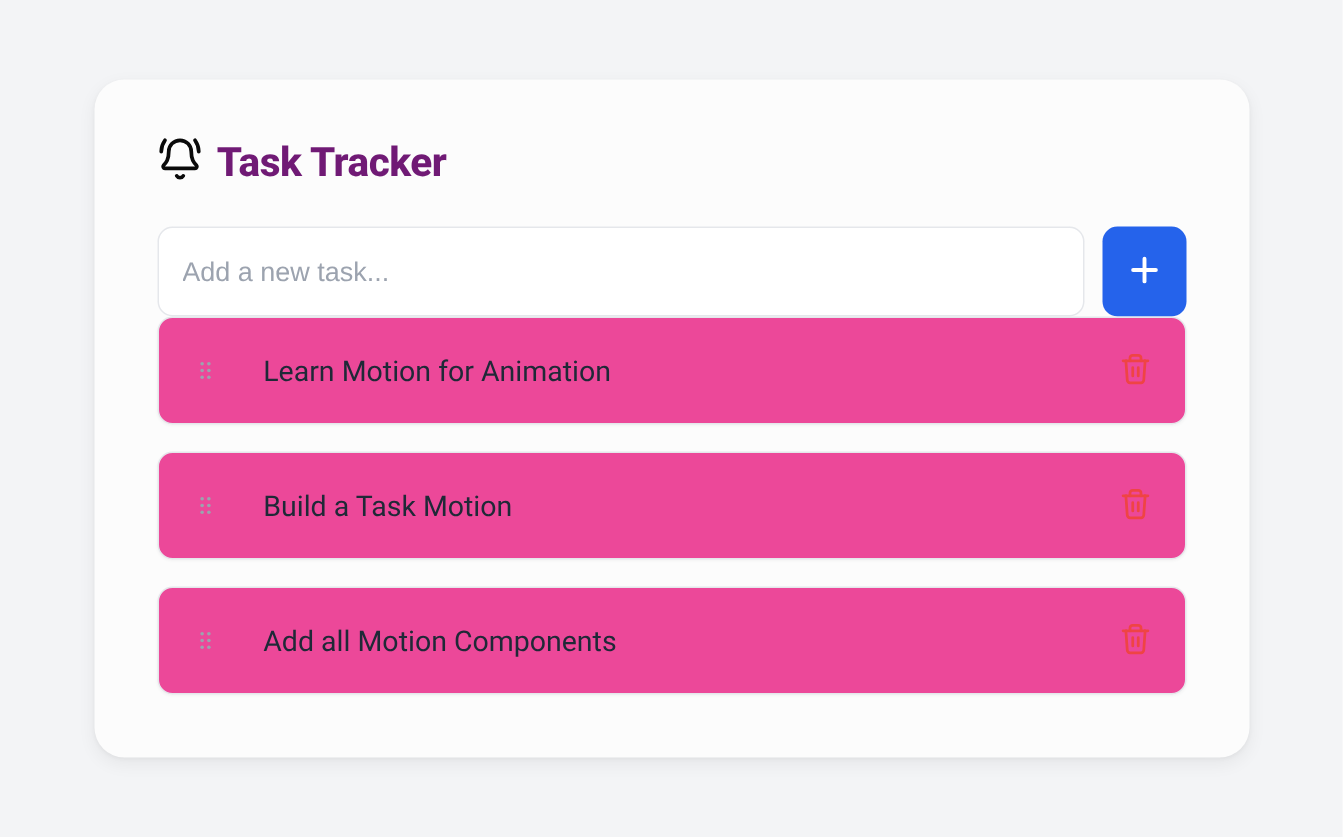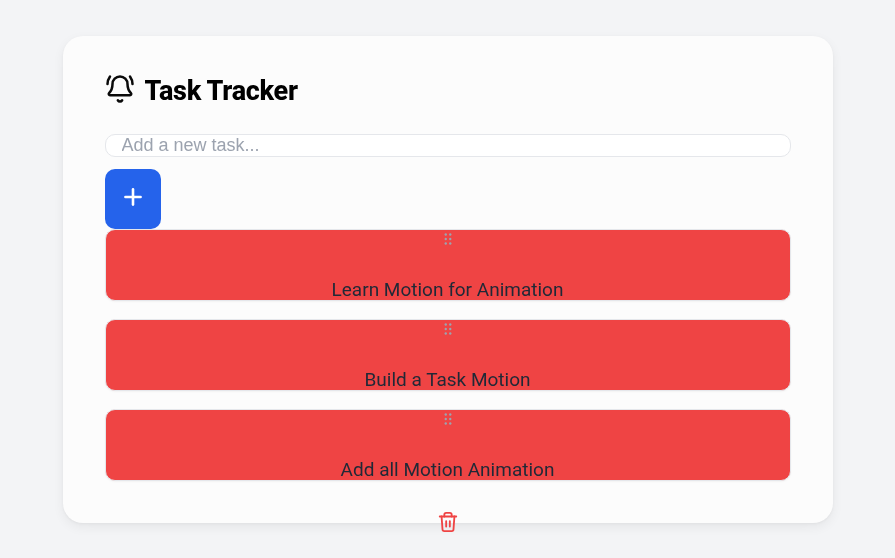--- a/index.html
+++ b/index.html
@@ -29,27 +29,26 @@
       gap: 10px;
       margin-bottom: 26px;
     }
     .header svg {
       width: 30px;
       height: 30px;
     }
     .title {
       font-size: 27px;
       font-weight: 800;
-      color: #000000;
+      color: #701a75;
       letter-spacing: -0.3px;
     }
     .input-row {
       display: flex;
       gap: 12px;
-      flex-direction: column;
     }
     .task-input {
       flex: 1;
       height: 60px;
       border: 1px solid #e5e7eb;
       border-radius: 10px;
       padding: 0 16px;
       font-size: 18px;
       color: #374151;
       background: #fff;
@@ -72,30 +71,29 @@
     .add-btn svg {
       width: 26px;
       height: 26px;
     }
     .task-list {
       display: flex;
       flex-direction: column;
       gap: 18px;
     }
     .task-item {
-      background: #ef4444;
+      background: #ec4899;
       border: 1px solid #e5e7eb;
       border-radius: 10px;
       box-shadow: 0 1px 2px rgba(0,0,0,0.04);
       height: 72px;
       display: flex;
       align-items: center;
       padding: 0 22px;
       gap: 30px;
-      flex-direction: column;
     }
     .drag-handle {
       color: #9ca3af;
       display: flex;
       align-items: center;
       justify-content: center;
       cursor: grab;
     }
     .drag-handle svg {
       width: 18px;
@@ -204,21 +202,21 @@
       <span class="drag-handle">
         <svg viewBox="0 0 24 24" fill="currentColor">
           <circle cx="9" cy="6" r="1.6"></circle>
             <circle cx="15" cy="6" r="1.6"></circle>
           <circle cx="9" cy="12" r="1.6"></circle>
             <circle cx="15" cy="12" r="1.6"></circle>
           <circle cx="9" cy="18" r="1.6"></circle>
             <circle cx="15" cy="18" r="1.6"></circle>
         </svg>
       </span>
-      <span class="task-text">Add all Motion Animation</span>
+      <span class="task-text">Add all Motion Components</span>
       <button class="delete-btn">
         <span>
           <svg viewBox="0 0 24 24" fill="none" stroke="currentColor" stroke-width="2" stroke-linecap="round" stroke-linejoin="round">
             <path d="M3 6h18"></path>
             <path d="M8 6V4a2 2 0 0 1 2-2h4a2 2 0 0 1 2 2v2"></path>
             <path d="M19 6l-1 14a2 2 0 0 1-2 2H8a2 2 0 0 1-2-2L5 6"></path>
             <line x1="10" y1="11" x2="10" y2="17"></line>
             <line x1="14" y1="11" x2="14" y2="17"></line>
           </svg>
         </span>

